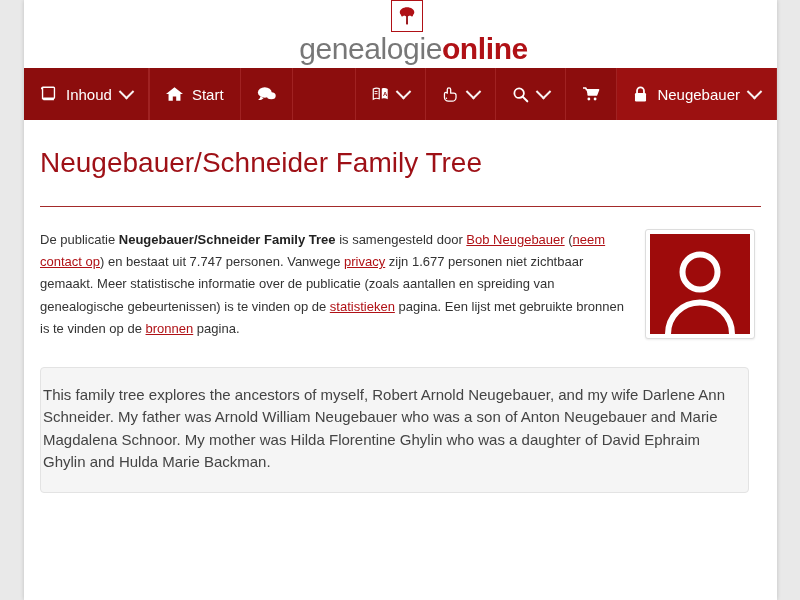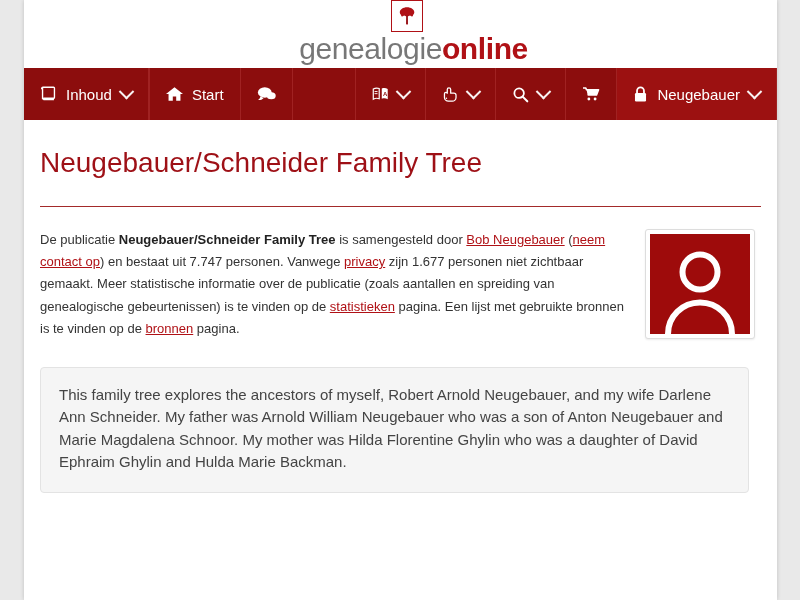--- a/index.html
+++ b/index.html
@@ -146,21 +146,21 @@
     color: #b01116;
     text-decoration: underline;
   }
 
   
   .desc-panel {
     margin: 26px 28px 0 16px;
     background: #f5f5f5;
     border: 1px solid #e3e3e3;
     border-radius: 4px;
-    padding: 16px 18px 18px 18px;
+    padding: 16px 18px 18px 2px;
     box-sizing: border-box;
   }
   .desc-panel p {
     font-size: 15px;
     line-height: 22.6px;
     color: #444444;
     margin: 0 0 14px 0;
   }
   .desc-panel p:last-child { margin-bottom: 0; }
 </style>

